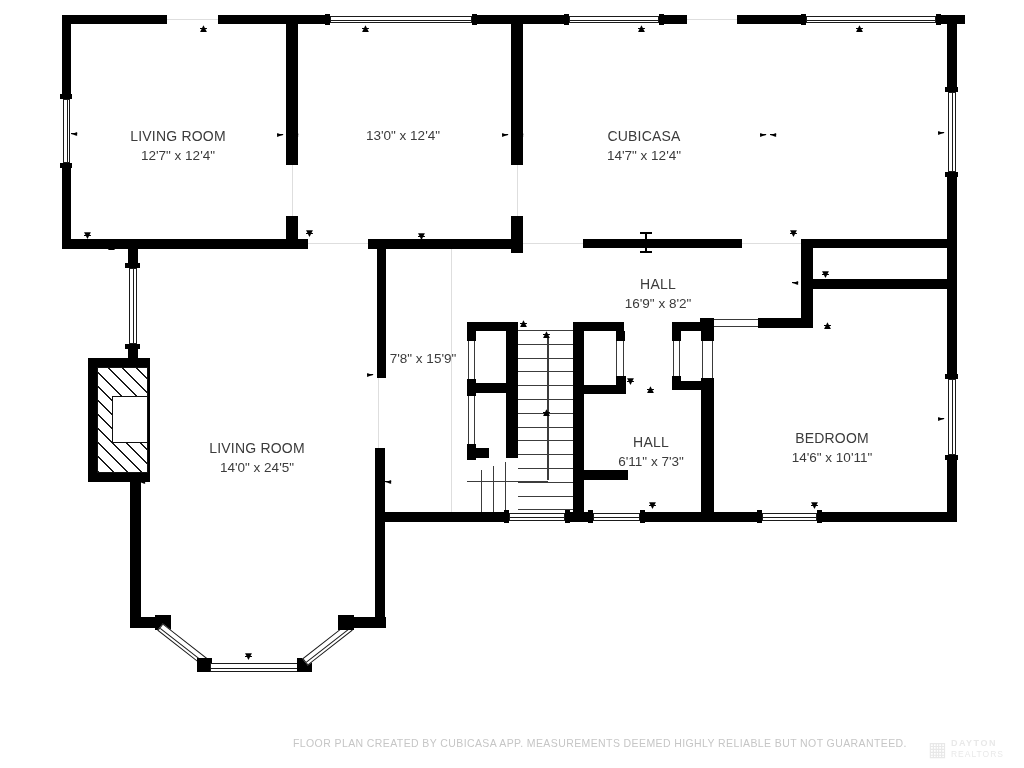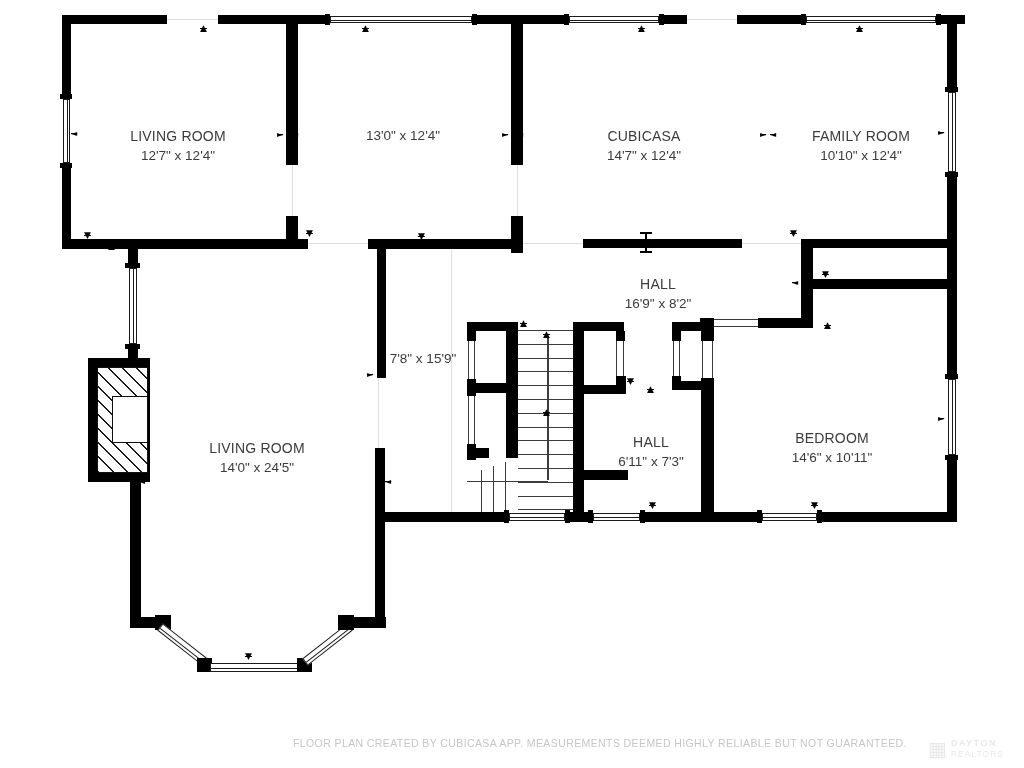--- a/index.html
+++ b/index.html
@@ -212,24 +212,20 @@
     <span>LIVING ROOM</span>
     <span class="dim">12'7" x 12'4"</span>
   </div>
   <div class="lbl" style="left:318px;top:126px">
     <span class="dim">13'0" x 12'4"</span>
   </div>
   <div class="lbl" style="left:559px;top:126px">
     <span>CUBICASA</span>
     <span class="dim">14'7" x 12'4"</span>
   </div>
-  <div class="lbl" style="left:776px;top:126px">
-    <span>FAMILY ROOM</span>
-    <span class="dim">10'10" x 12'4"</span>
-  </div>
   <div class="lbl" style="left:573px;top:274px">
     <span>HALL</span>
     <span class="dim">16'9" x 8'2"</span>
   </div>
   <div class="lbl" style="left:338px;top:349px">
     <span class="dim">7'8" x 15'9"</span>
   </div>
   <div class="lbl" style="left:172px;top:438px">
     <span>LIVING ROOM</span>
     <span class="dim">14'0" x 24'5"</span>

